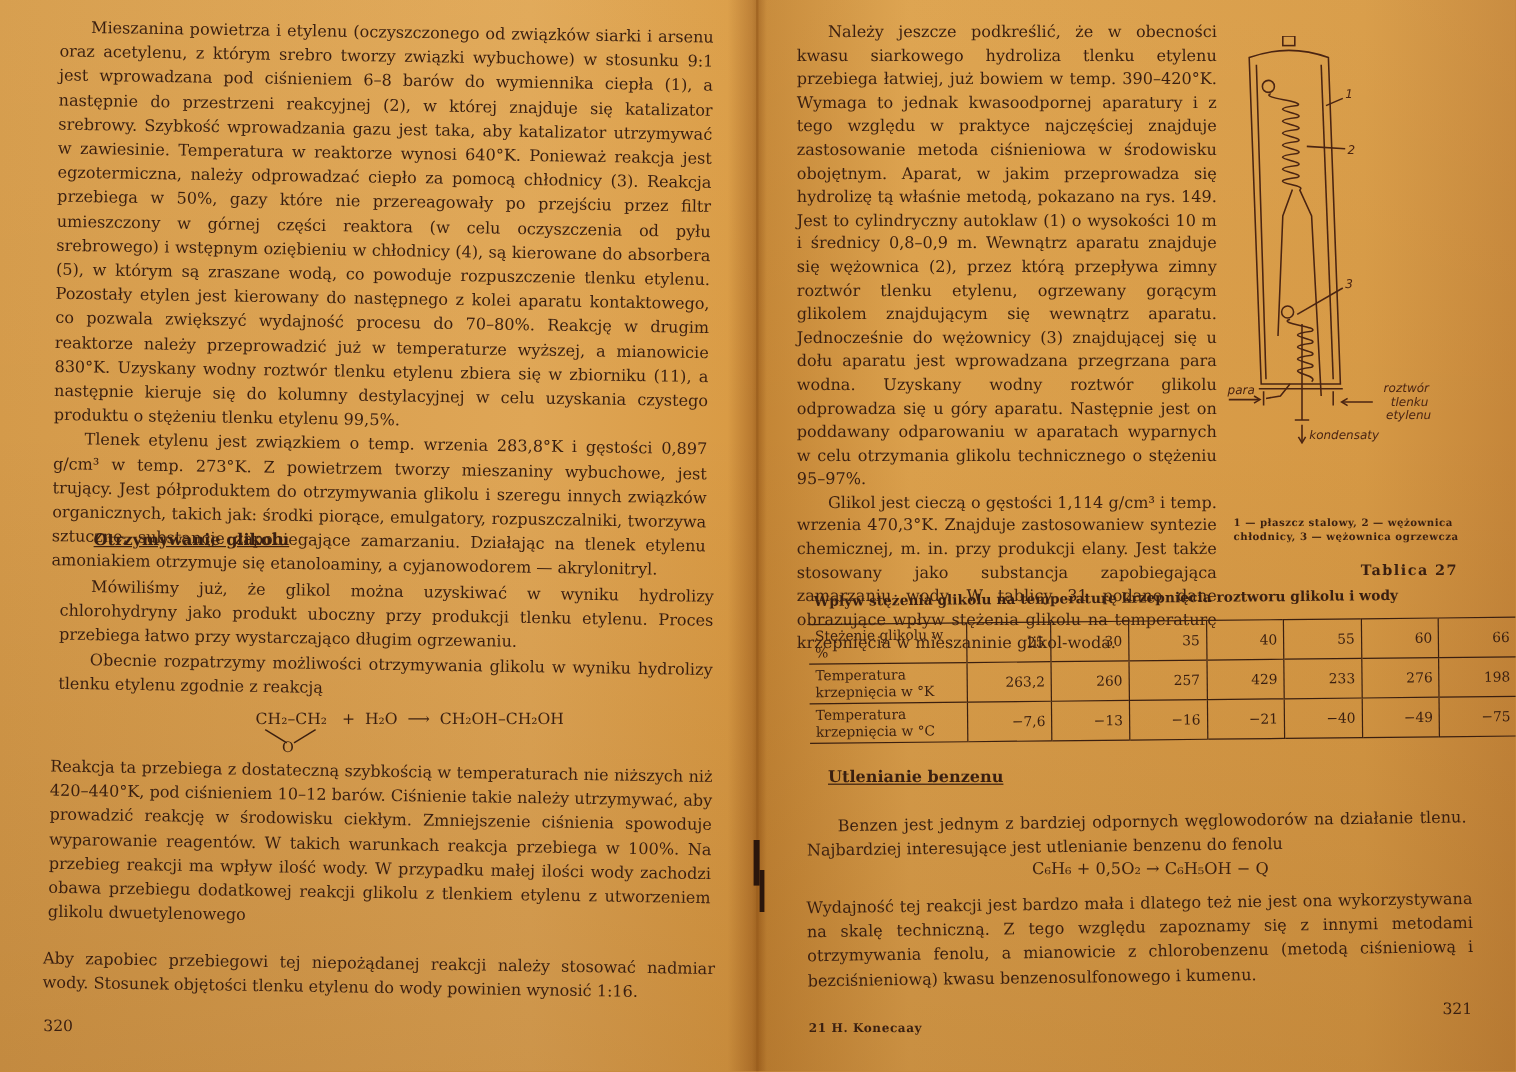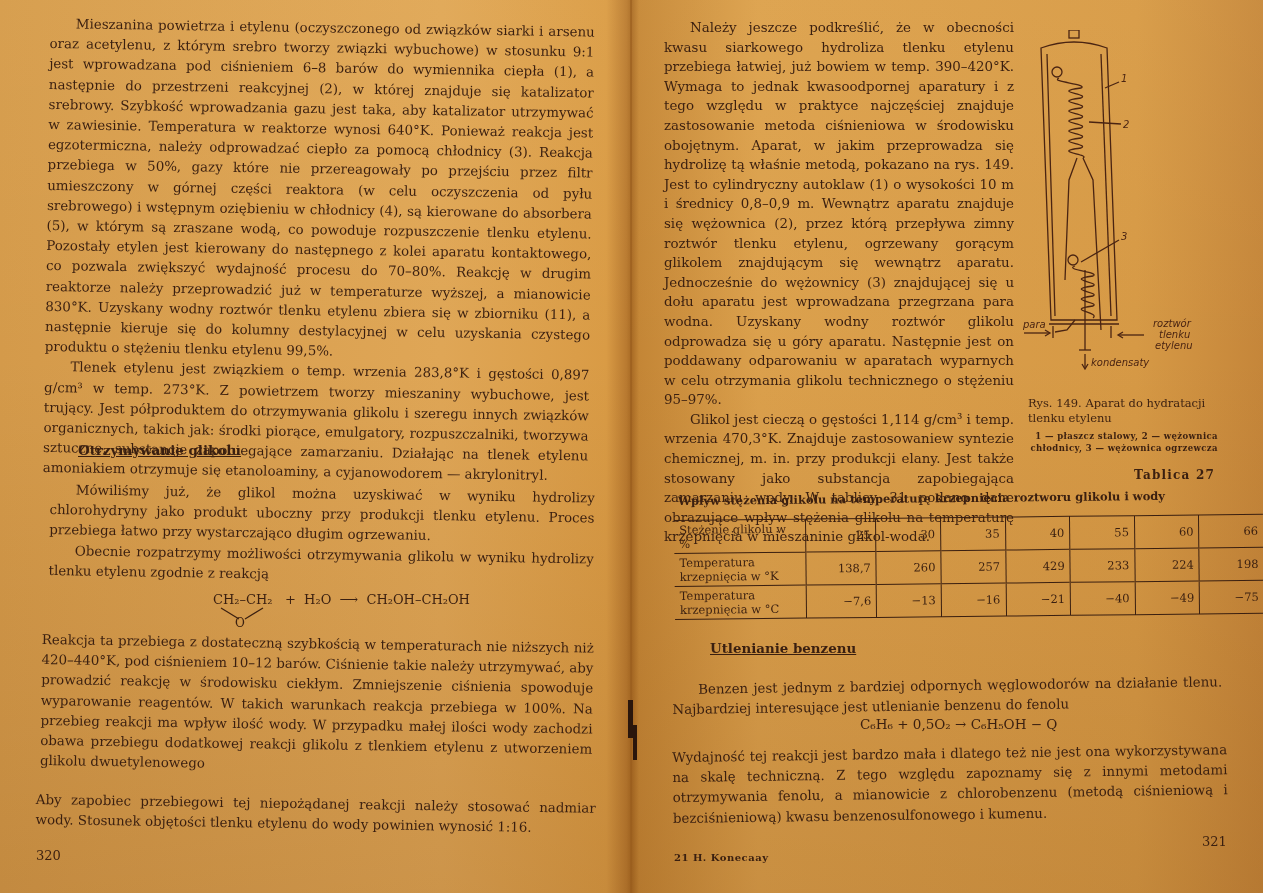--- a/index.html
+++ b/index.html
@@ -15,21 +15,21 @@
   .bookmark2{position:absolute;left:633px;top:725px;width:4px;height:35px;background:#2a160c;}
   p{margin:0;text-align:justify;font-size:13.4px;line-height:20.2px;}
   .ind{text-indent:26px;}
   .txt{position:absolute;}
   .heading{position:absolute;font-weight:bold;font-size:13.4px;text-decoration:underline;}
   .formula{position:absolute;font-size:13px;white-space:nowrap;}
   .pageno{position:absolute;font-weight:normal;font-size:13px;}
   .sig{position:absolute;font-weight:bold;font-size:10px;letter-spacing:.5px;}
   .fig{position:absolute;}
   .cap{position:absolute;font-size:11.5px;line-height:15px;}
-  .capsmall{position:absolute;font-size:8.5px;line-height:12px;font-weight:bold;letter-spacing:.4px;text-align:right;}
+  .capsmall{position:absolute;font-size:8.5px;line-height:12px;font-weight:bold;letter-spacing:.4px;}
   .tabno{position:absolute;font-weight:bold;font-size:12px;letter-spacing:1.2px;}
   .tabtitle{position:absolute;font-weight:bold;font-size:11.5px;}
   table.t31{position:absolute;border-collapse:collapse;font-size:11.5px;transform:rotate(-0.6deg);transform-origin:left top;}
   table.t31 td{border-left:1px solid #3a1f10;padding:2px 5px;text-align:right;height:20px;}
   table.t31 td:first-child{border-left:none;text-align:left;width:226px;}
   table.t31 tr{border-bottom:1px solid #3a1f10;}
   table.t31{border-top:1.5px solid #3a1f10;border-bottom:1.5px solid #3a1f10;}
   table.t31 td.v{width:42px;padding-left:29px;}
   .lbl{font-style:italic;font-family:"DejaVu Sans","Liberation Sans",sans-serif;font-size:10px;}
   .rot-l{transform:rotate(0.9deg);transform-origin:left top;}
@@ -124,62 +124,61 @@
     <text x="102" y="52" class="lbl" fill="#4a2412">1</text>
     <text x="104" y="98" class="lbl" fill="#4a2412">2</text>
     <text x="102" y="210" class="lbl" fill="#4a2412">3</text>
     <text x="4" y="298" class="lbl" fill="#4a2412">para</text>
     <text x="134" y="297" class="lbl" fill="#4a2412">roztwór</text>
     <text x="140" y="308" class="lbl" fill="#4a2412">tlenku</text>
     <text x="136" y="319" class="lbl" fill="#4a2412">etylenu</text>
     <text x="72" y="336" class="lbl" fill="#4a2412">kondensaty</text>
   </svg>
 
-  <div class="cap" style="left:394px;top:396px;width:190px;">Rys. 149. Aparat do hydratacji tlenku etylenu</div>
   <div class="capsmall" style="left:394px;top:430px;width:190px;font-style:normal;">1 — płaszcz stalowy, 2 — wężownica chłodnicy, 3 — wężownica ogrzewcza</div>
 
   <div class="tabno" style="left:500px;top:468px;">Tablica 27</div>
   <div class="tabtitle" style="left:44px;top:494px;transform:rotate(-0.6deg);transform-origin:left top;">Wpływ stężenia glikolu na temperaturę krzepnięcia roztworu glikolu i wody</div>
 
   <table class="t31" style="left:40px;top:520px;">
     <tbody>
         <tr>
       <td>Stężenie glikolu w %</td>
       <td class="v">25</td>
       <td class="v">30</td>
       <td class="v">35</td>
       <td class="v">40</td>
       <td class="v">55</td>
       <td class="v">60</td>
       <td class="v">66</td>
     </tr>
     <tr>
       <td>Temperatura krzepnięcia w °K</td>
-      <td class="v">138,7</td>
+      <td class="v">263,2</td>
       <td class="v">260</td>
       <td class="v">257</td>
       <td class="v">429</td>
       <td class="v">233</td>
-      <td class="v">224</td>
+      <td class="v">276</td>
       <td class="v">198</td>
     </tr>
     <tr>
       <td>Temperatura krzepnięcia w °C</td>
       <td class="v">−7,6</td>
       <td class="v">−13</td>
       <td class="v">−16</td>
       <td class="v">−21</td>
       <td class="v">−40</td>
       <td class="v">−49</td>
       <td class="v">−75</td>
     </tr>
   </tbody>
     </table>
 
-  <div class="heading" style="left:76px;top:640px;">Utlenianie benzenu</div>
+  <div class="heading" style="left:56px;top:640px;">Utlenianie benzenu</div>
 
   <div class="txt rot-r" style="left:38px;top:680px;width:550px;">
     <p class="ind">Benzen jest jednym z bardziej odpornych węglowodorów na działanie tlenu. Najbardziej interesujące jest utlenianie benzenu do fenolu</p>
   </div>
 
   <div class="formula" style="left:226px;top:716px;font-size:13.5px;">C₆H₆ + 0,5O₂ → C₆H₅OH − Q</div>
 
   <div class="txt rot-r" style="left:38px;top:748px;width:555px;">
     <p>Wydajność tej reakcji jest bardzo mała i dlatego też nie jest ona wykorzystywana na skalę techniczną. Z tego względu zapoznamy się z innymi metodami otrzymywania fenolu, a mianowicie z chlorobenzenu (metodą ciśnieniową i bezciśnieniową) kwasu benzenosulfonowego i kumenu.</p>
   </div>

